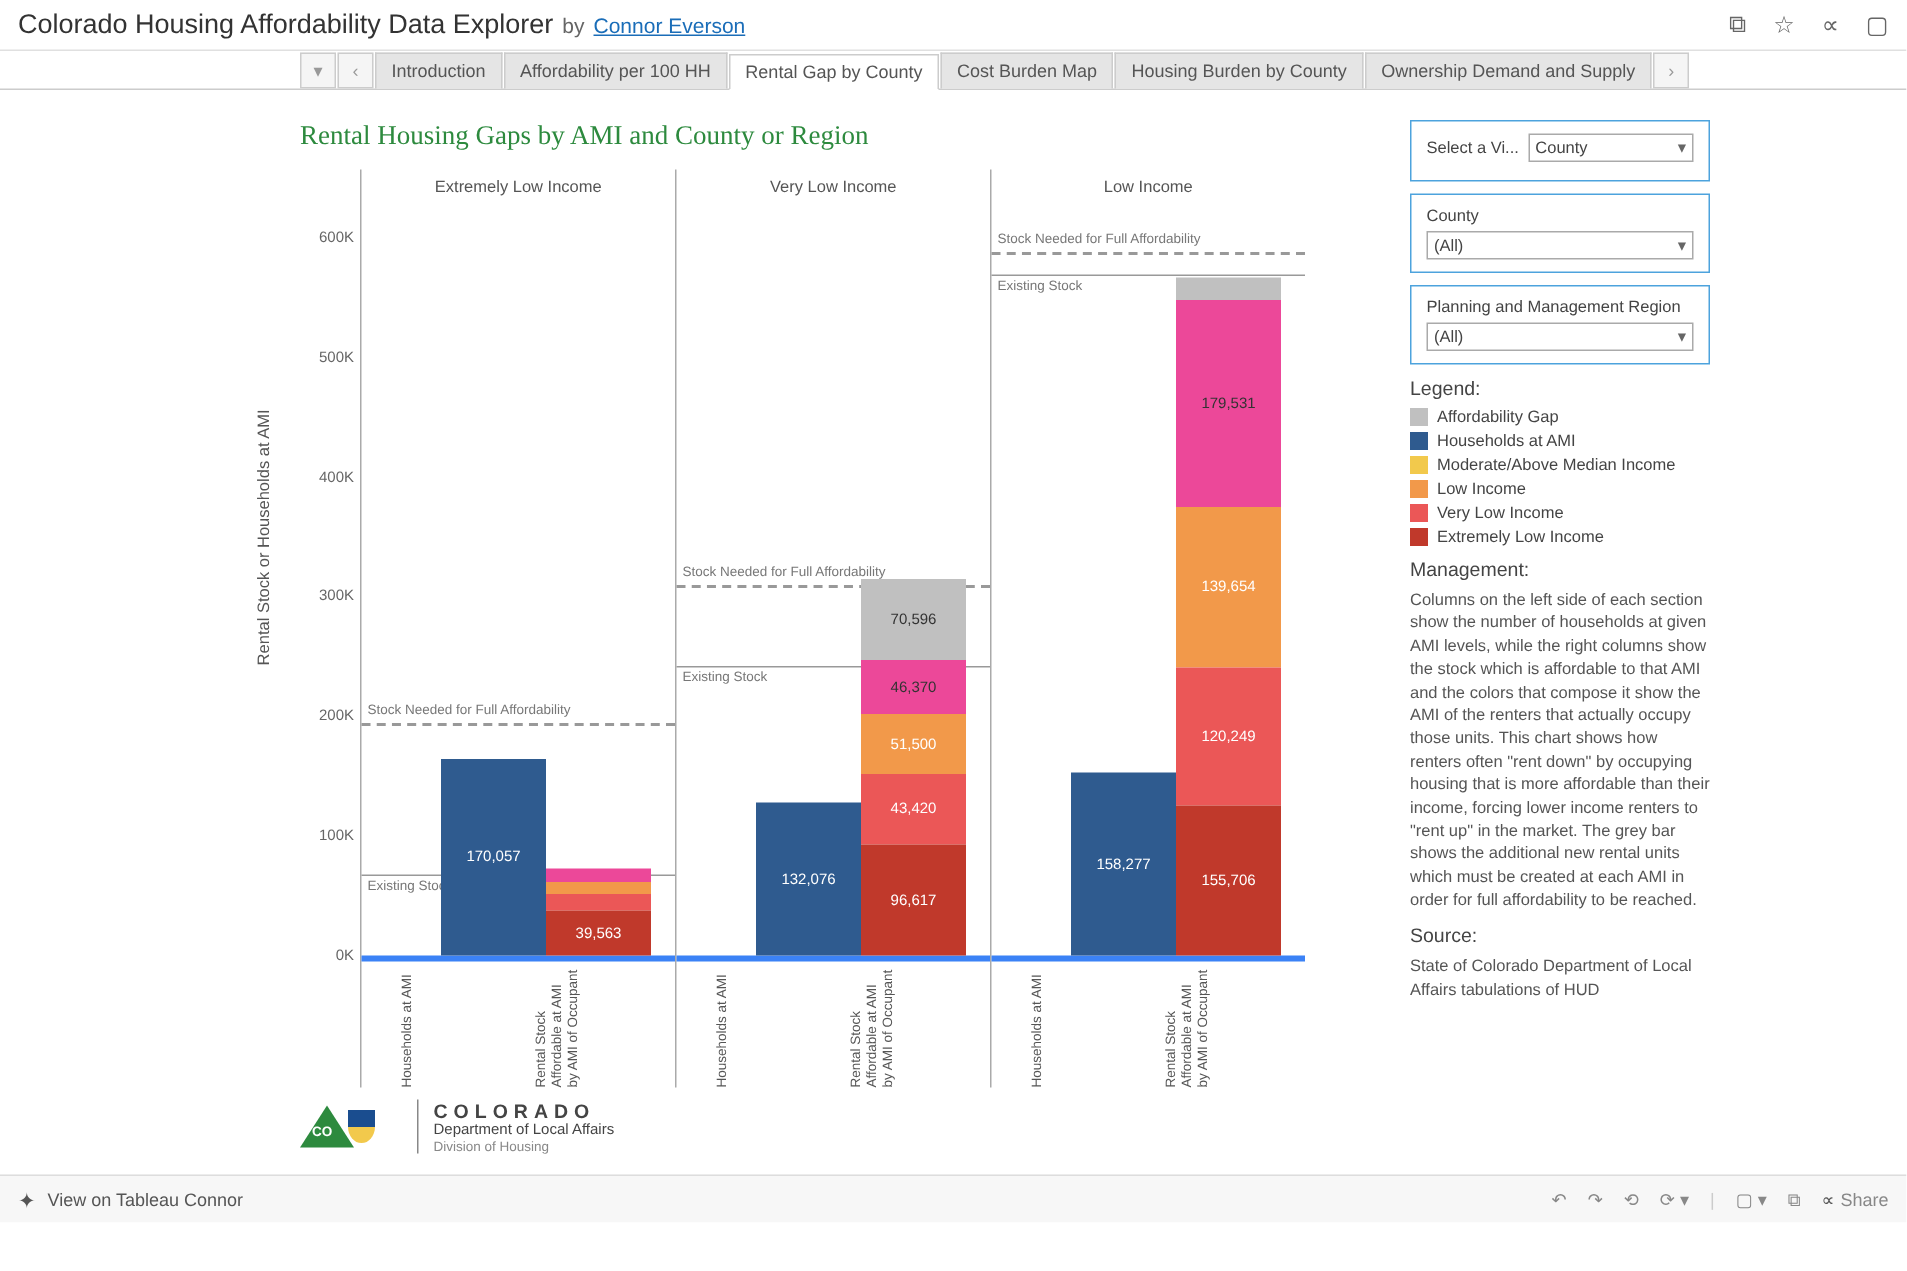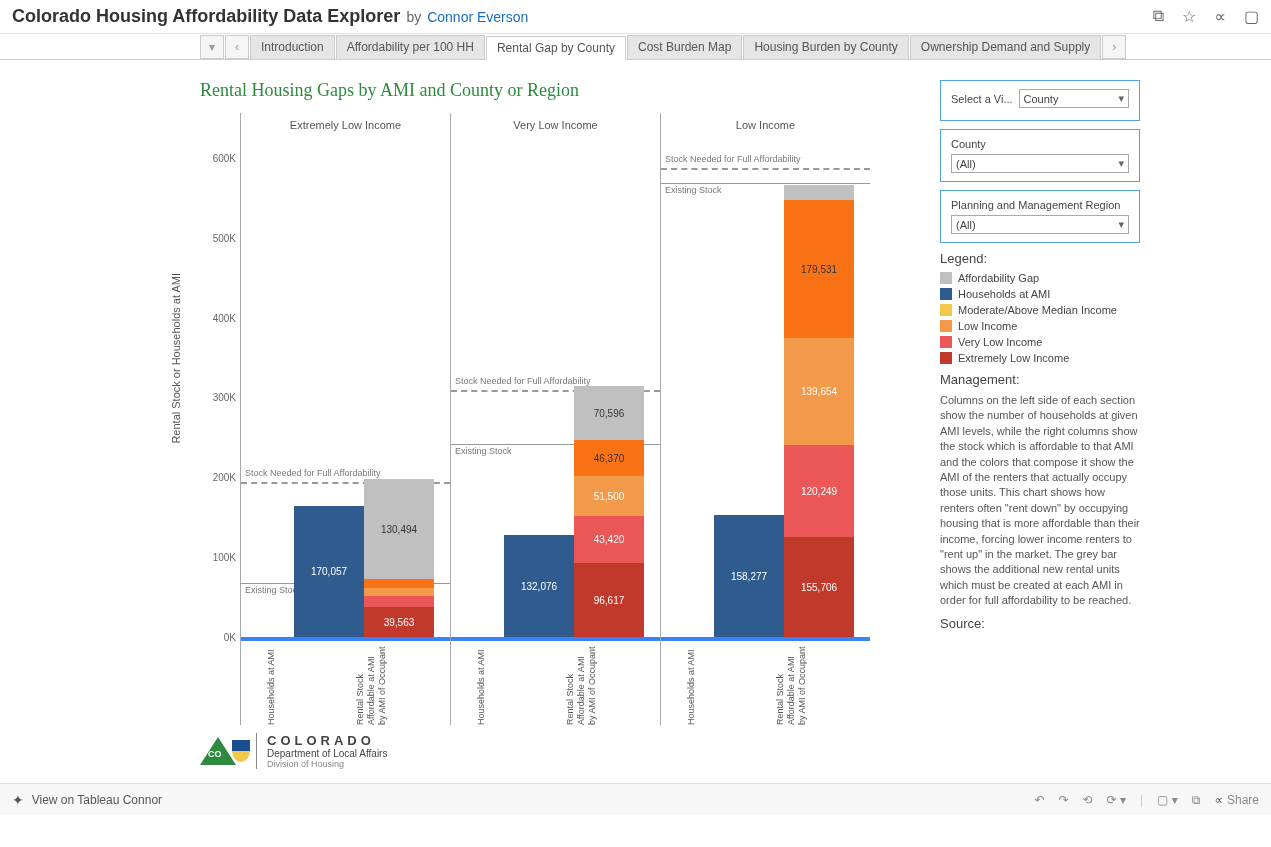--- a/index.html
+++ b/index.html
@@ -1,51 +1,51 @@
 <!DOCTYPE html>
 <html><head>
 <meta charset="utf-8">
 <style>
 *{box-sizing:border-box;margin:0;padding:0}
 body{font-family:Arial,Helvetica,sans-serif;font-size:12px;color:#333;background:#fff;width:1271px}
 .header{display:flex;align-items:center;justify-content:space-between;padding:6px 12px;border-bottom:1px solid #e0e0e0}
 .title-wrap{display:flex;align-items:baseline;gap:6px}
-.main-title{font-size:18px;font-weight:bold;color:#333}
+.main-title{font-size:18px;font-weight:normal;color:#333}
 .by{font-size:14px;color:#666}
-.author{font-size:14px;color:#1a6db8;cursor:pointer}
+.author{font-size:14px;color:#1a6db8;text-decoration:underline;cursor:pointer}
 .header-icons{display:flex;gap:18px;color:#666}
 .header-icons span{cursor:pointer;font-size:16px}
 .tabs{display:flex;align-items:center;padding:0 0 0 200px;height:26px;border-bottom:1px solid #ccc;font-size:12px}
 .tab-ctrl{width:24px;height:24px;display:flex;align-items:center;justify-content:center;color:#999;cursor:pointer;background:#f5f5f5;border:1px solid #ccc;margin-right:1px}
 .tab{padding:4px 10px;border:1px solid #ccc;background:#e5e5e5;cursor:pointer;color:#555;margin-right:1px;border-bottom:none;height:24px;display:flex;align-items:center}
 .tab.active{background:#fff;border-bottom:1px solid #fff;position:relative;top:1px}
 .viz{display:flex;padding:20px 10px 10px 200px}
 .chart-area{width:720px}
 .chart-title{font-family:Georgia,serif;font-size:18px;color:#2d8a3e;margin-bottom:12px}
 .panels{display:flex;position:relative}
 .ylabel{writing-mode:vertical-rl;transform:rotate(180deg);font-size:11px;color:#555;text-align:center;position:absolute;left:-30px;top:160px}
 .yaxis{width:40px;display:flex;flex-direction:column;justify-content:space-between;align-items:flex-end;height:530px;font-size:10px;color:#666;padding-right:4px;padding-top:40px}
 .panel{width:210px;border-left:1px solid #aaa;position:relative}
 .panel-header{text-align:center;font-size:11px;color:#555;padding:6px 0;height:28px}
 .plot{height:500px;border-bottom:4px solid #3b82f6;position:relative;display:flex;justify-content:flex-end;align-items:flex-end;padding:0 16px}
 .bar-col{width:70px;display:flex;flex-direction:column;justify-content:flex-end;align-items:center;position:relative;height:500px}
 .seg{width:100%;display:flex;align-items:center;justify-content:center;font-size:10px;color:#fff}
 .seg.small{font-size:9px}
 .blue{background:#2f5b8f}
 .grey{background:#c0c0c0;color:#333}
-.yellow{background:#f97316;color:#333}
+.yellow{background:#ec4899;color:#333}
 .orange{background:#f2994a}
 .dorange{background:#eb5757}
 .red{background:#c0392b}
 .ref-line{position:absolute;left:0;right:0;border-top:2px dashed #999}
 .ref-line.solid{border-top:1px solid #999}
 .ref-label{position:absolute;font-size:9px;color:#777;white-space:nowrap}
 .xlabels{display:flex;justify-content:space-around;padding:4px 16px 0}
 .xlab{width:70px;writing-mode:vertical-rl;transform:rotate(180deg);text-align:left;font-size:9px;color:#555;height:80px;line-height:1.2}
-.logo-row{display:flex;align-items:center;gap:6px;margin-top:8px}
+.logo-row{display:flex;align-items:center;gap:28px;margin-top:8px}
 .logo-badge{display:flex;align-items:center}
 .triangle{width:0;height:0;border-left:18px solid transparent;border-right:18px solid transparent;border-bottom:28px solid #2d8a3e;position:relative}
 .triangle::after{content:"CO";position:absolute;left:-10px;top:12px;color:#fff;font-size:9px;font-weight:bold}
 .shield{width:18px;height:22px;background:linear-gradient(#1a4d8f 50%,#f2c94c 50%);border-radius:0 0 50% 50%;margin-left:-4px}
 .logo-text{border-left:1px solid #888;padding-left:10px}
 .logo-text .l1{font-size:13px;letter-spacing:4px;color:#444;font-weight:bold}
 .logo-text .l2{font-size:10px;color:#444}
 .logo-text .l3{font-size:9px;color:#888}
 .sidebar{width:200px;margin-left:20px;font-size:11px;color:#444}
 .filter-box{border:1px solid #4da3dd;padding:8px 10px;margin-bottom:8px}
@@ -112,21 +112,20 @@
         <div class="panel-header">Extremely Low Income</div>
         <div class="plot">
           <div class="ref-line" style="top:341px"></div>
           <div class="ref-label" style="top:327px;left:4px">Stock Needed for Full Affordability</div>
           <div class="ref-line solid" style="top:442px"></div>
           <div class="ref-label" style="top:444px;left:4px">Existing Stock</div>
           <div class="bar-col">
             <div class="seg blue" style="height:131px">170,057</div>
           </div>
           <div class="bar-col">
-            <div class="seg grey" style="height:100px">130,494</div>
             <div class="seg yellow small" style="height:9px"></div>
             <div class="seg orange small" style="height:8px"></div>
             <div class="seg dorange small" style="height:11px"></div>
             <div class="seg red" style="height:30px">39,563</div>
           </div>
         </div>
         <div class="xlabels">
           <div class="xlab">Households at AMI</div>
           <div class="xlab">Rental Stock Affordable at AMI by AMI of Occupant</div>
         </div>
@@ -241,20 +240,21 @@
         <div class="legend-item">
           <div class="sw" style="background: rgb(192, 57, 43);"></div>
           <span>Extremely Low Income</span>
         </div>
       </div>
 
     <div class="side-h">Management:</div>
     <div class="side-text">Columns on the left side of each section show the number of households at given AMI levels, while the right columns show the stock which is affordable to that AMI and the colors that compose it show the AMI of the renters that actually occupy those units. This chart shows how renters often "rent down" by occupying housing that is more affordable than their income, forcing lower income renters to "rent up" in the market. The grey bar shows the additional new rental units which must be created at each AMI in order for full affordability to be reached.</div>
 
     <div class="side-h">Source:</div>
+    <div class="side-text">State of Colorado Department of Local Affairs tabulations of HUD</div>
   </div>
 </div>
 
 <div class="footer">
   <div class="footer-left">
     <span class="tableau-icon">✦</span>
     <span>View on Tableau Connor</span>
   </div>
   <div class="footer-right">
     <span>↶</span>

